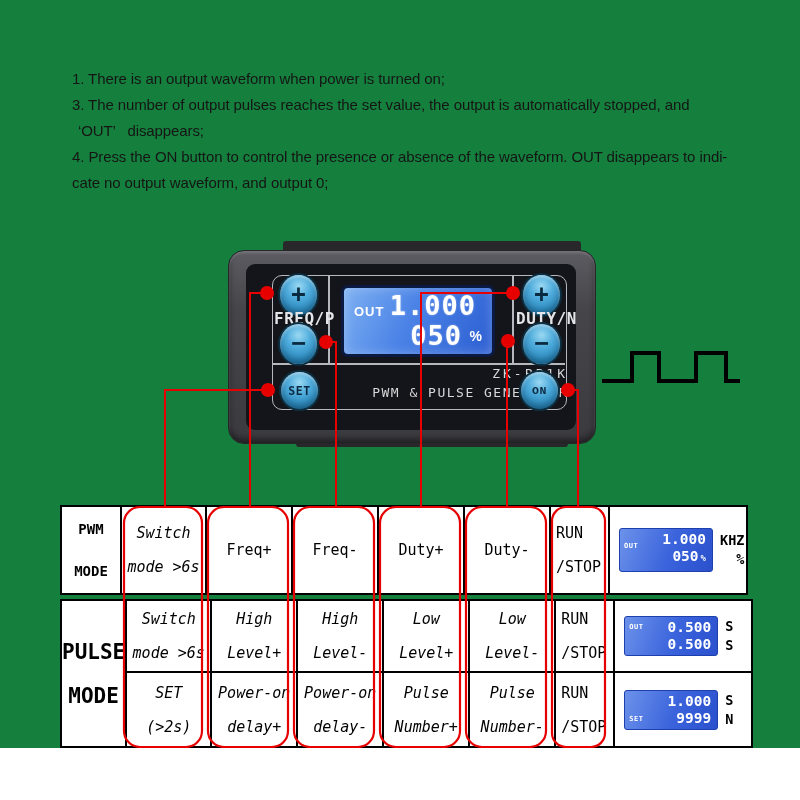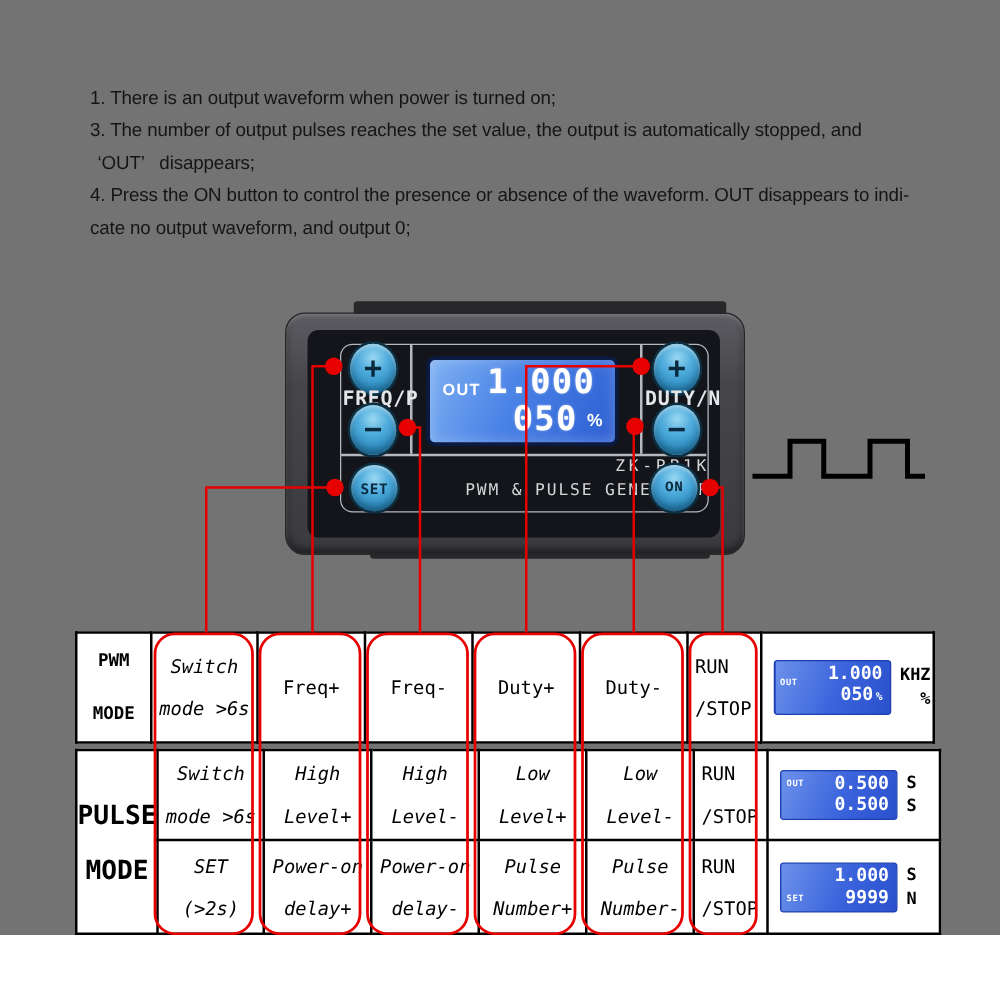--- a/index.html
+++ b/index.html
@@ -1,16 +1,16 @@
 <!DOCTYPE html>
 <html><head>
 <meta charset="utf-8">
 <style>
   html,body{margin:0;padding:0;background:#fff;}
-  .canvas{position:relative;width:800px;height:748px;background:#737373;overflow:hidden;
+  .canvas{position:relative;width:800px;height:748px;background:#15803d;overflow:hidden;
           font-family:"Liberation Sans",sans-serif;}
 
   
   .instructions{position:absolute;left:72px;top:66px;}
   .ins-line{height:26px;line-height:26px;font-size:15px;letter-spacing:-0.1px;
             color:#151515;white-space:pre;}
   .ins-line.indent{padding-left:6px;}
 
   
   .dev-back{position:absolute;background:#28282b;border-radius:3px;z-index:0;}

